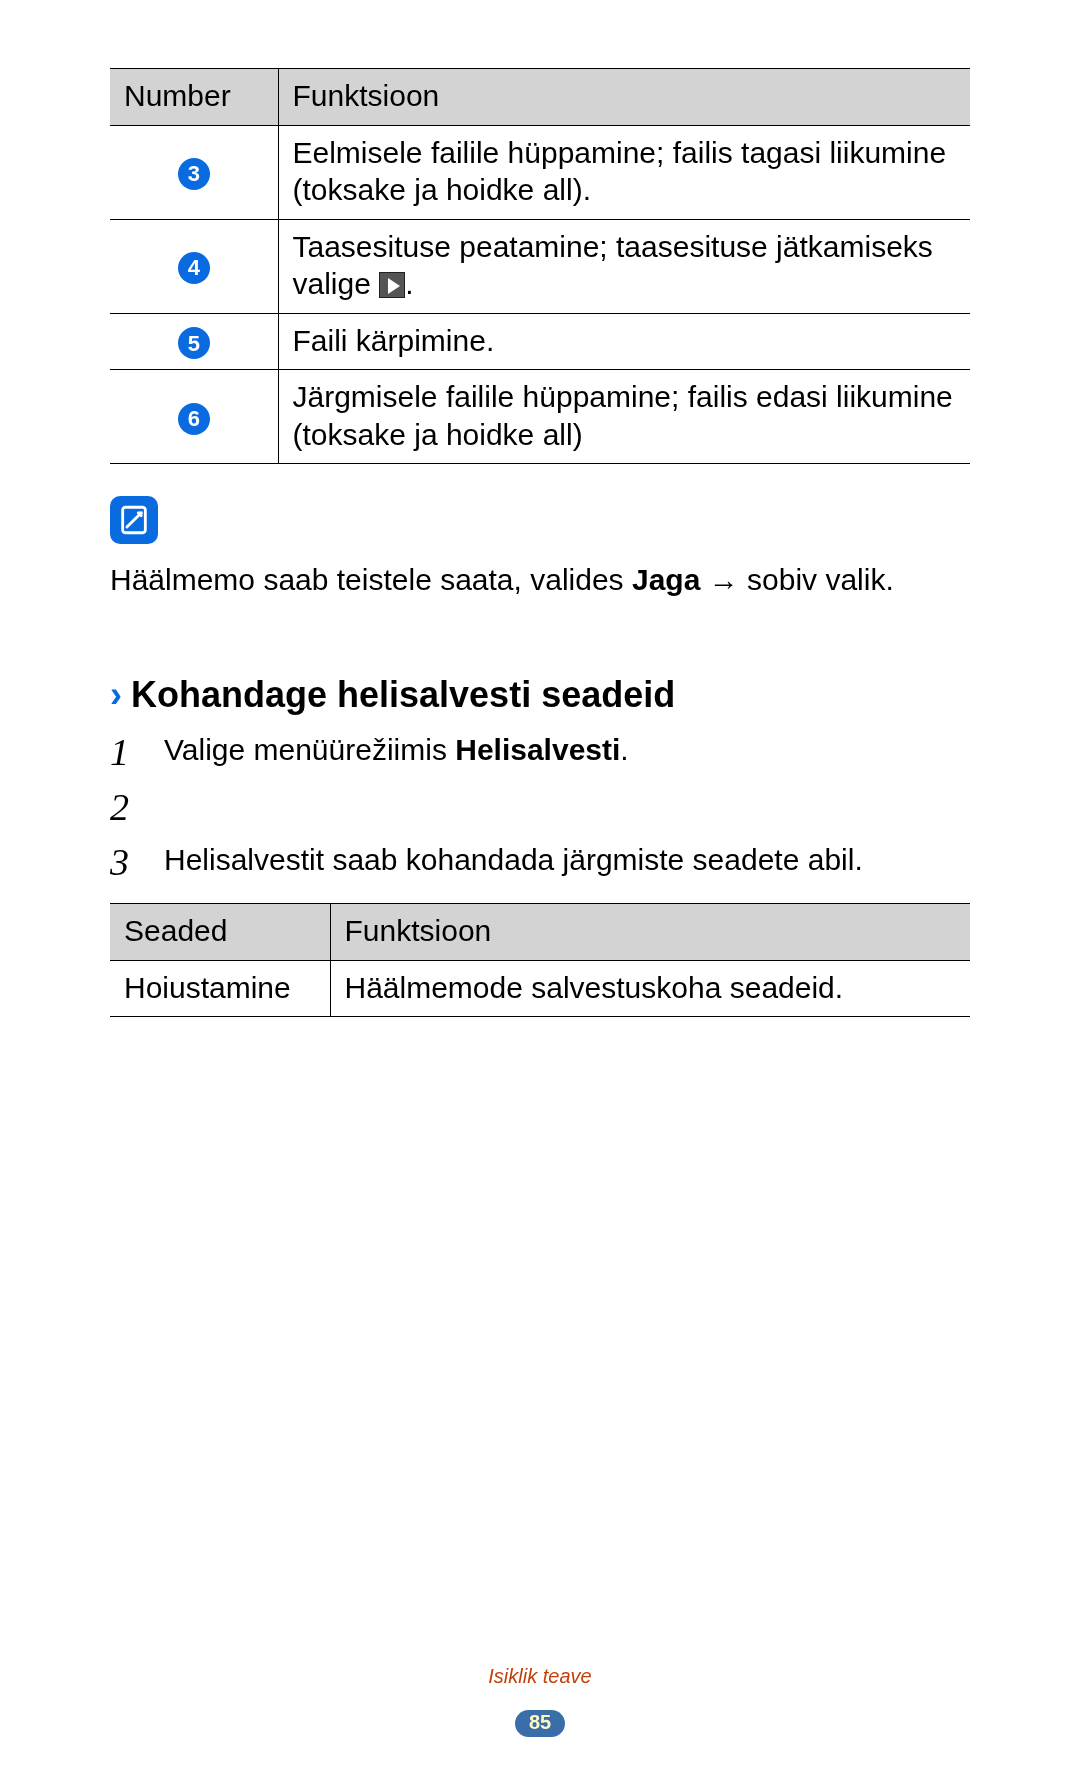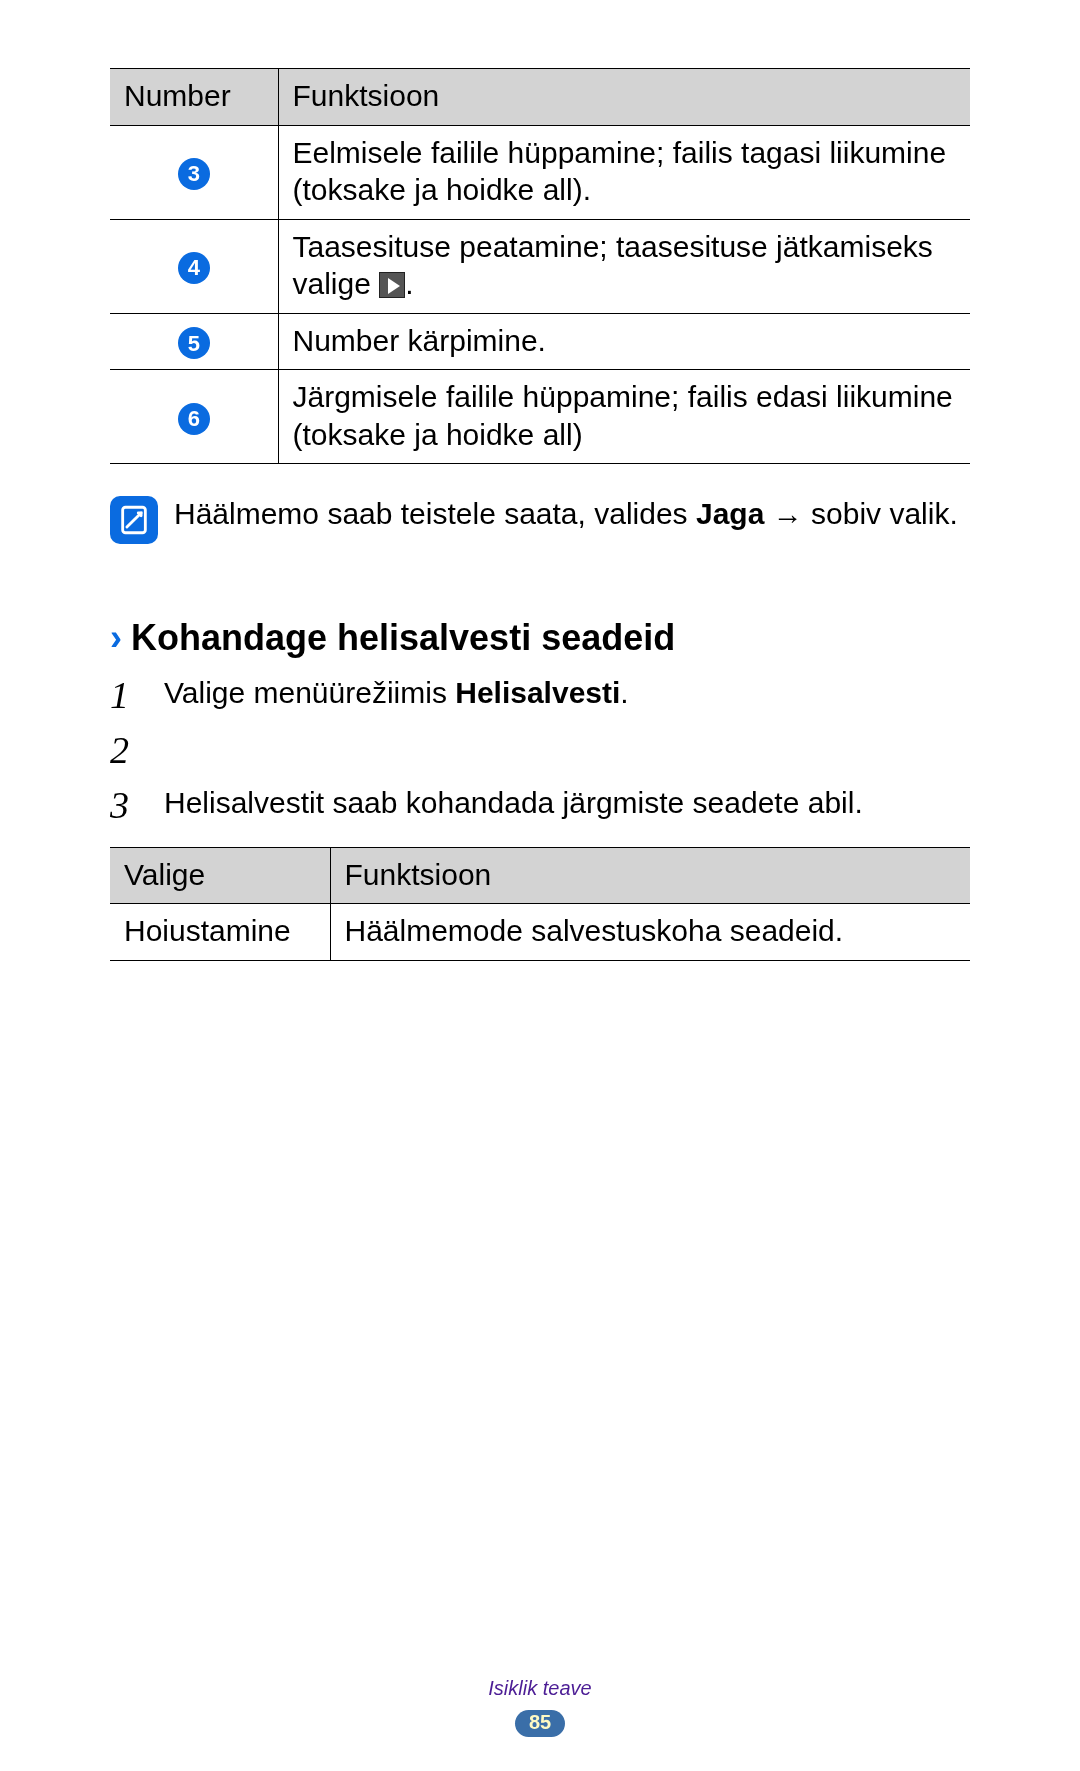--- a/index.html
+++ b/index.html
@@ -70,20 +70,21 @@
     border-top: 8px solid transparent;
     border-bottom: 8px solid transparent;
   }
 
   
   .note {
     display: flex;
     align-items: flex-start;
     gap: 16px;
     margin-top: 30px;
+    flex-direction: column;
   }
   .note-icon {
     width: 48px; height: 48px;
     border-radius: 10px;
     background: #0a6be0;
     display: flex; align-items: center; justify-content: center;
     flex-shrink: 0;
     margin-top: 2px;
   }
   .note-icon svg { width: 34px; height: 34px; }
@@ -151,22 +152,22 @@
   
   .footer {
     position: absolute;
     left: 0; right: 0;
     bottom: 34px;
     text-align: center;
   }
   .footer .ftext {
     font-style: italic;
     font-size: 20px;
-    color: #4c1d95;
-    margin-bottom: 2px;
+    color: #c2410c;
+    margin-bottom: 14px;
   }
   .footer .fbadge {
     display: inline-block;
     min-width: 50px;
     padding: 1px 10px 3px;
     border-radius: 14px;
     background: #3a6ea8;
     color: #fef9c3;
     font-size: 20px;
     font-weight: 600;
@@ -195,21 +196,21 @@
         <span class="circled">4</span>
       </td>
       <td>
         <span>Taasesituse peatamine; taasesituse jätkamiseks valige </span><span class="playbtn"></span><span>.</span>
       </td>
     </tr>
     <tr>
       <td class="col-l">
         <span class="circled">5</span>
       </td>
-      <td>Number kärpimine.</td>
+      <td>Faili kärpimine.</td>
     </tr>
     <tr>
       <td class="col-l">
         <span class="circled">6</span>
       </td>
       <td>Järgmisele failile hüppamine; failis edasi liikumine (toksake ja hoidke all)</td>
     </tr>
   </tbody>
     </table>
 
@@ -245,21 +246,21 @@
       <div class="num">3</div>
       <div>
         <span>Helisalvestit saab kohandada järgmiste seadete abil.</span><b></b><span></span>
       </div>
     </div>
   </div>
 
   <table class="t2">
     <tbody>
         <tr>
-      <th class="col-l">Valige</th>
+      <th class="col-l">Seaded</th>
       <th>Funktsioon</th>
     </tr>
     <tr>
       <td class="col-l">Hoiustamine</td>
       <td>
         <span>Häälmemode salvestuskoha seadeid.</span><b></b><span></span>
       </td>
     </tr>
   </tbody>
     </table>

